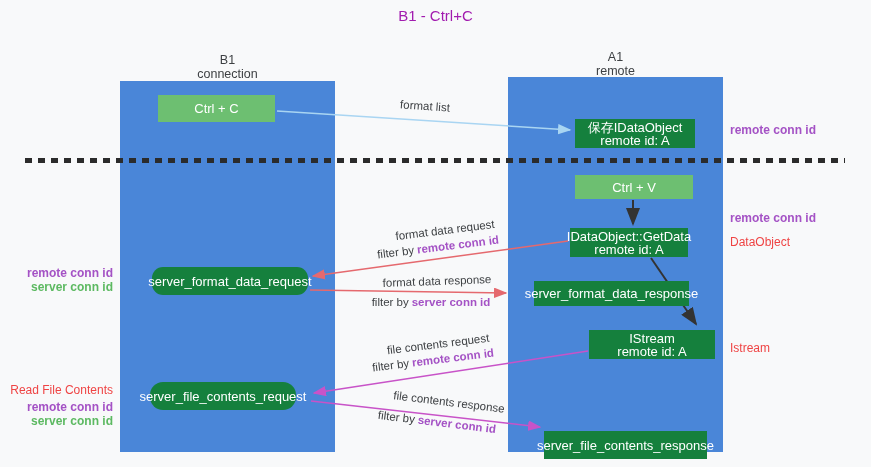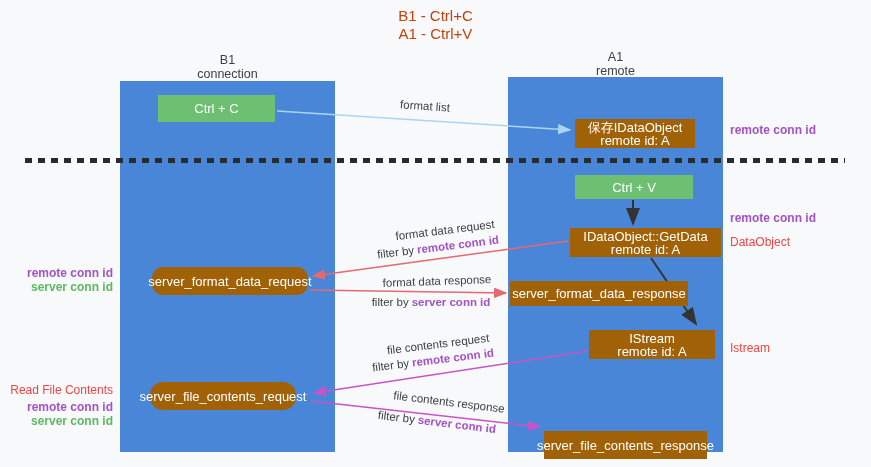--- a/index.html
+++ b/index.html
@@ -1,45 +1,44 @@
 <!DOCTYPE html>
 <html><head>
 <meta charset="utf-8">
 <style>
   html,body{margin:0;padding:0;}
   .canvas{position:relative;width:871px;height:467px;background:#f8f9fa;
           font-family:"Liberation Sans",sans-serif;overflow:hidden;}
   .title{position:absolute;top:7px;left:0;width:100%;text-align:center;
-         font-size:15px;line-height:18px;color:#c2410c;}
+         font-size:15px;line-height:18px;color:#a21caf;}
   .col{position:absolute;background:#4a86d8;}
   .hdr{position:absolute;text-align:center;color:#3d4043;font-size:12.5px;line-height:14px;}
   .box{position:absolute;display:flex;flex-direction:column;align-items:center;
        justify-content:center;color:#ffffff;font-size:13px;line-height:13px;
        text-align:center;}
   .green{background:#6dbf71;}
-  .orange{background:#a16207;}
+  .orange{background:#15803d;}
   .albl{position:absolute;font-size:11.5px;color:#3f4245;white-space:nowrap;}
   .slbl{position:absolute;font-size:12px;color:#ef4444;white-space:nowrap;}
   .purple{color:#a452c5;font-weight:bold;}
   .greent{color:#5cb961;font-weight:bold;}
   .pfx{margin-right:3px;}
   .dash{position:absolute;left:25px;top:158px;width:820px;height:5px;z-index:5;
         background:repeating-linear-gradient(90deg,#2b2b2b 0 7px,transparent 7px 13px);}
   .right-align{text-align:right;width:110px;left:3px;}
   svg.overlay{position:absolute;left:0;top:0;z-index:4;pointer-events:none;}
   .z6{z-index:6;}
 </style>
 </head>
 <body>
 
 <div class="canvas">
 
   <div class="title">
     <div>B1 - Ctrl+C</div>
-    <div>A1 - Ctrl+V</div>
   </div>
 
   <div class="hdr" style="left:120px;top:53px;width:215px;">
     <div>B1</div>
     <div>connection</div>
   </div>
   <div class="hdr" style="left:508px;top:50px;width:215px;">
     <div>A1</div>
     <div>remote</div>
   </div>
@@ -79,30 +78,30 @@
 
   <div class="box orange z6" style="left:575px;top:119px;width:120px;height:29px;">
     <span>保存IDataObject</span>
     <span>remote id: A</span>
   </div>
 
   <div class="box green z6" style="left:575px;top:175px;width:118px;height:24px;">
     <span>Ctrl + V</span>
   </div>
 
-  <div class="box orange z6" style="left:570px;top:228px;width:151px;height:29px;">
+  <div class="box orange z6" style="left:570px;top:228px;width:118px;height:29px;">
     <span>IDataObject::GetData</span>
     <span>remote id: A</span>
   </div>
 
   <div class="box orange z6" style="left:152px;top:267px;width:156px;height:28px;border-radius:11px;">
     <span>server_format_data_request</span>
   </div>
 
-  <div class="box orange z6" style="left:510px;top:281px;width:178px;height:25px;">
+  <div class="box orange z6" style="left:534px;top:281px;width:155px;height:25px;">
     <span>server_format_data_response</span>
   </div>
 
   <div class="box orange z6" style="left:589px;top:330px;width:126px;height:29px;">
     <span>IStream</span>
     <span>remote id: A</span>
   </div>
 
   <div class="box orange z6" style="left:150px;top:382px;width:146px;height:28px;border-radius:13px;">
     <span>server_file_contents_request</span>

